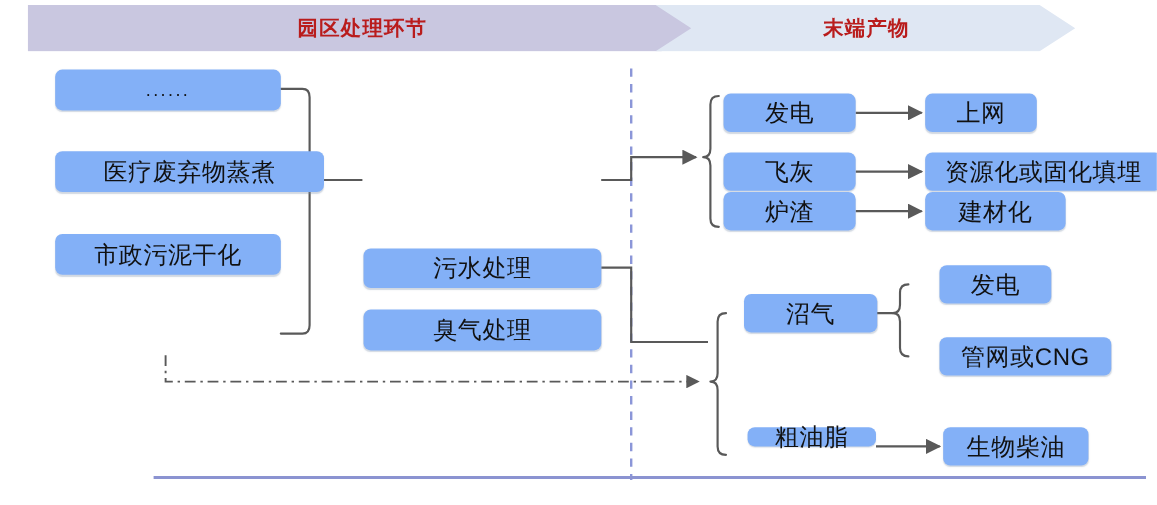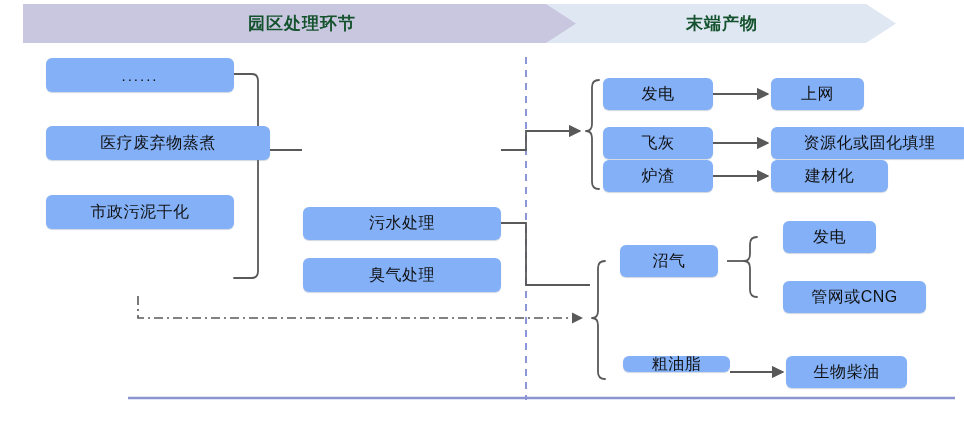--- a/index.html
+++ b/index.html
@@ -10,33 +10,33 @@
     font-family:"Liberation Sans","DejaVu Sans",sans-serif;
     overflow:hidden;
     position:relative;
   }
   #stage{position:relative;width:964px;height:421px;}
 
   
   .banner{
     position:absolute;
     display:flex;align-items:center;justify-content:center;
-    font-size:17px;font-weight:bold;color:#14532d;
+    font-size:17px;font-weight:bold;color:#b91c1c;
     letter-spacing:1px;
     box-sizing:border-box;
   }
   .banner span{pointer-events:none;}
 
   
   .node{
     position:absolute;
     background:#83b0f7;
     border-radius:6px;
     display:flex;align-items:center;justify-content:center;
-    font-size:16px;color:#111111;
+    font-size:20px;color:#111111;
     box-sizing:border-box;
     letter-spacing:0.5px;
     box-shadow:0 1px 1px rgba(120,140,170,.35);
   }
   .node.dots{letter-spacing:2px;font-size:15px;}
 
   
   #wires{position:absolute;left:0;top:0;width:964px;height:421px;pointer-events:none;}
 </style>
 </head>
@@ -125,21 +125,21 @@
   <div class="node" style="left:771px;top:78px;width:93px;height:32px;">
     <span>上网</span>
   </div>
   <div class="node" style="left:771px;top:127px;width:197px;height:32px;">
     <span>资源化或固化填埋</span>
   </div>
   <div class="node" style="left:771px;top:160px;width:117px;height:32px;">
     <span>建材化</span>
   </div>
 
-  <div class="node" style="left:620px;top:245px;width:98px;height:32px;">
+  <div class="node" style="left:620px;top:245px;width:111px;height:32px;">
     <span>沼气</span>
   </div>
   <div class="node" style="left:623px;top:356px;width:107px;height:16px;">
     <span>粗油脂</span>
   </div>
 
   <div class="node" style="left:783px;top:221px;width:93px;height:32px;">
     <span>发电</span>
   </div>
   <div class="node" style="left:783px;top:281px;width:143px;height:32px;">

